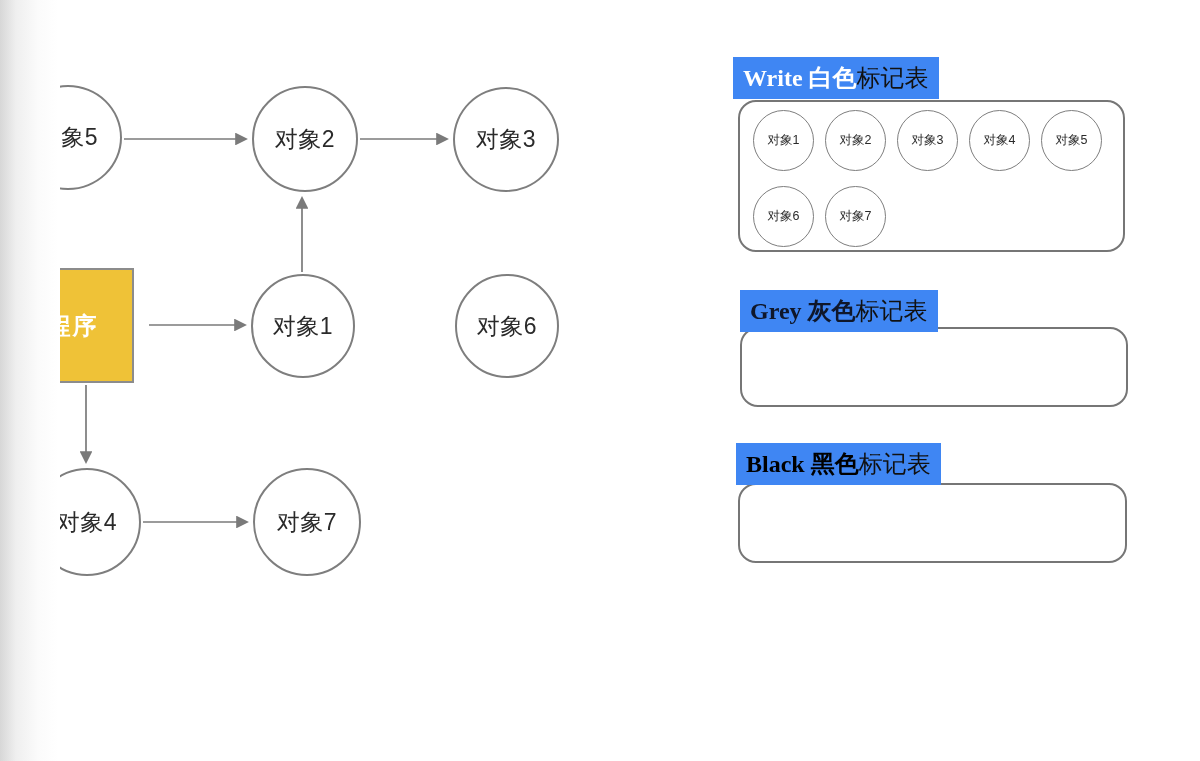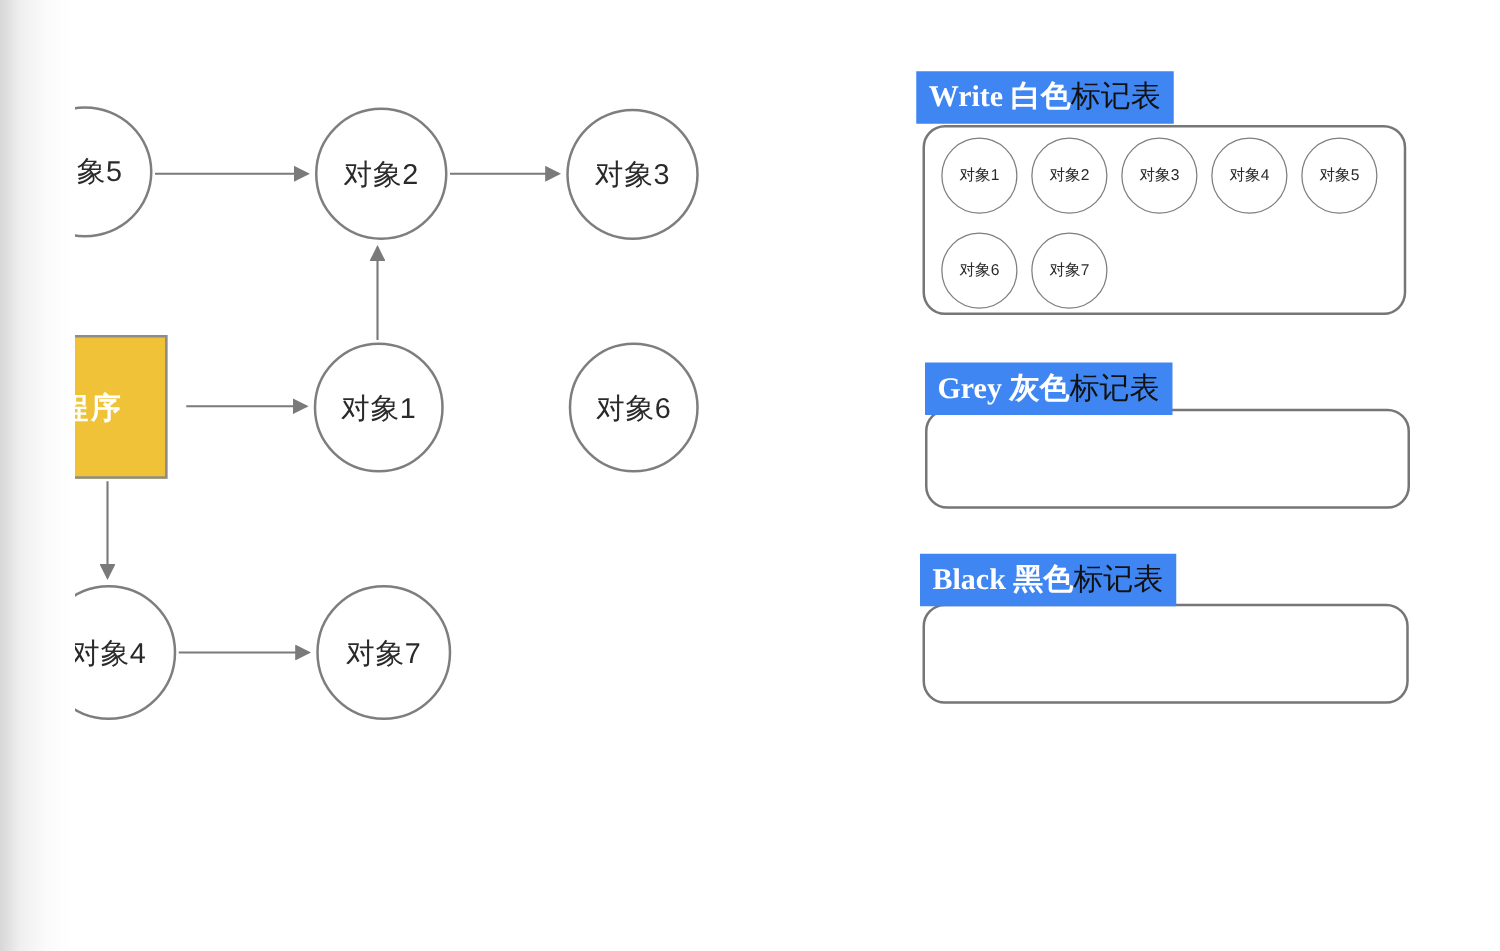--- a/index.html
+++ b/index.html
@@ -37,23 +37,23 @@
   #edges { position:absolute; left:0; top:0; width:640px; height:640px; }
   
   .mark-label {
     position:absolute; height:42px; line-height:42px; padding:0 10px;
     background:#3f86f3; font-size:24px; white-space:nowrap; z-index:2;font-family:Liberation Serif, serif;
   }
   .mark-label .lead { font-weight:bold; }
   .lbl-white { left:733px; top:57px; }
   .lbl-white .lead { color:#ffffff; }
   .lbl-grey  { left:740px; top:290px; }
-  .lbl-grey .lead { color:#ffffff; }
+  .lbl-grey .lead { color:#0f172a; }
   .lbl-black { left:736px; top:443px; }
-  .lbl-black .lead { color:#ffffff; }
+  .lbl-black .lead { color:#000000; }
   .mark-label .suffix { color:#111111; font-weight:normal; }
   .mark-box {
     position:absolute; box-sizing:border-box; background:#ffffff;
     border:2px solid #767676; border-radius:18px; z-index:1;
   }
   .box-white { left:738px; top:100px; width:387px; height:152px;
     display:flex; flex-wrap:wrap; align-content:flex-start;
     padding:8px 0 0 13px; gap:15px 11px; }
   .box-grey  { left:740px; top:327px; width:388px; height:80px; }
   .box-black { left:738px; top:483px; width:389px; height:80px; }

